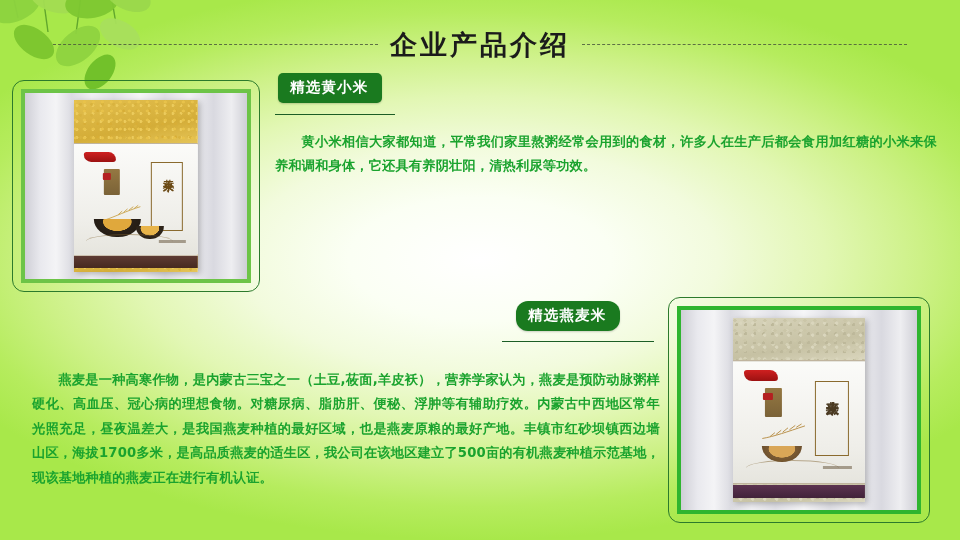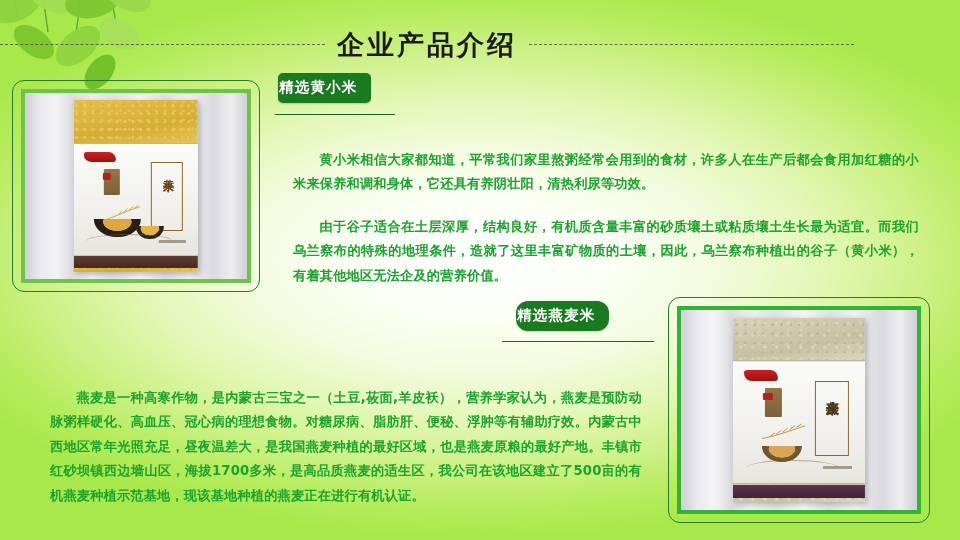--- a/index.html
+++ b/index.html
@@ -18,60 +18,60 @@
       linear-gradient(180deg,#b9ec60 0%,#a9e84a 50%,#9ce33d 100%);
   }
 
   
   .leaves { position:absolute; left:-12px; top:-28px; width:200px; height:130px; }
   .leaves svg { display:block; }
 
   
   .header {
     position:absolute; top:22px; left:0; width:960px; height:44px;
-    display:flex; align-items:center; 
+    display:flex; align-items:center; justify-content:center;
   }
   .dash {
     flex:0 0 auto; height:1px;
     border-top:1.6px dashed #4c5a3c;
     opacity:.85;
   }
   .dash.left  { width:325px; margin-right:12px; }
   .dash.right { width:325px; margin-left:12px; }
   .slide-title {
     font-family:"DejaVu Sans","Liberation Sans",sans-serif;
     font-size:27px; font-weight:700; color:#1b1b1b;
     letter-spacing:3px; white-space:nowrap; line-height:1;
   }
 
   
   .badge {
     position:absolute; display:inline-block;
     background:#1a7a1f; color:#ffffff;
     font-size:14.5px; font-weight:700; letter-spacing:1.2px;
-    padding:5px 13px 6px 1px; border-radius:5px;
+    padding:5px 13px 6px 12px; border-radius:5px;
     box-shadow:0 1px 2px rgba(0,0,0,.18);
     font-family:Liberation Serif, serif;
     white-space:nowrap;
   }
   .rule {
     position:absolute; height:0;
     border-top:1.6px solid #1c5e26;
   }
 
   
   .copy {
     position:absolute;
     color:#1aa32e;
     font-family:"DejaVu Sans","Liberation Sans",sans-serif;
     font-size:13.2px; font-weight:700; line-height:1.85;
     text-align:justify; text-justify:inter-ideograph;
     letter-spacing:.2px;
   }
-  .copy p { text-indent:2em; margin:18px; }
+  .copy p { text-indent:2em; margin:0; }
 
   
   .photo-frame {
     position:absolute;
     border:1.4px solid #2c7a2c;
     border-radius:12px;
     padding:8px;
     background:transparent;
   }
   .photo-inner {
@@ -217,21 +217,20 @@
     <div class="dash left"></div>
     <div class="slide-title">企业产品介绍</div>
     <div class="dash right"></div>
   </div>
 
   <div class="badge" style="left:278px; top:73px;">精选黄小米</div>
   <div class="rule" style="left:275px; top:114px; width:120px;"></div>
 
   <div class="copy" style="left:275px; top:130px; width:662px;">
     <p>黄小米相信大家都知道，平常我们家里熬粥经常会用到的食材，许多人在生产后都会食用加红糖的小米来保养和调和身体，它还具有养阴壮阳，清热利尿等功效。</p>
-    <p>由于谷子适合在土层深厚，结构良好，有机质含量丰富的砂质壤土或粘质壤土生长最为适宜。而我们乌兰察布的特殊的地理条件，造就了这里丰富矿物质的土壤，因此，乌兰察布种植出的谷子（黄小米），有着其他地区无法企及的营养价值。</p>
   </div>
 
   <div class="photo-frame" style="left:12px; top:80px; width:248px; height:212px;">
     <div class="photo-inner">
       <div class="pack">
         <div class="grain-top grain-yellow" style="top:0; height:26%;"></div>
         <div class="grain-bottom grain-yellow" style="bottom:0; height:10%;"></div>
         <div class="label" style="top:25%; height:66%;">
           <div class="logo-blob"></div>
           <div class="brand-mark"></div>

